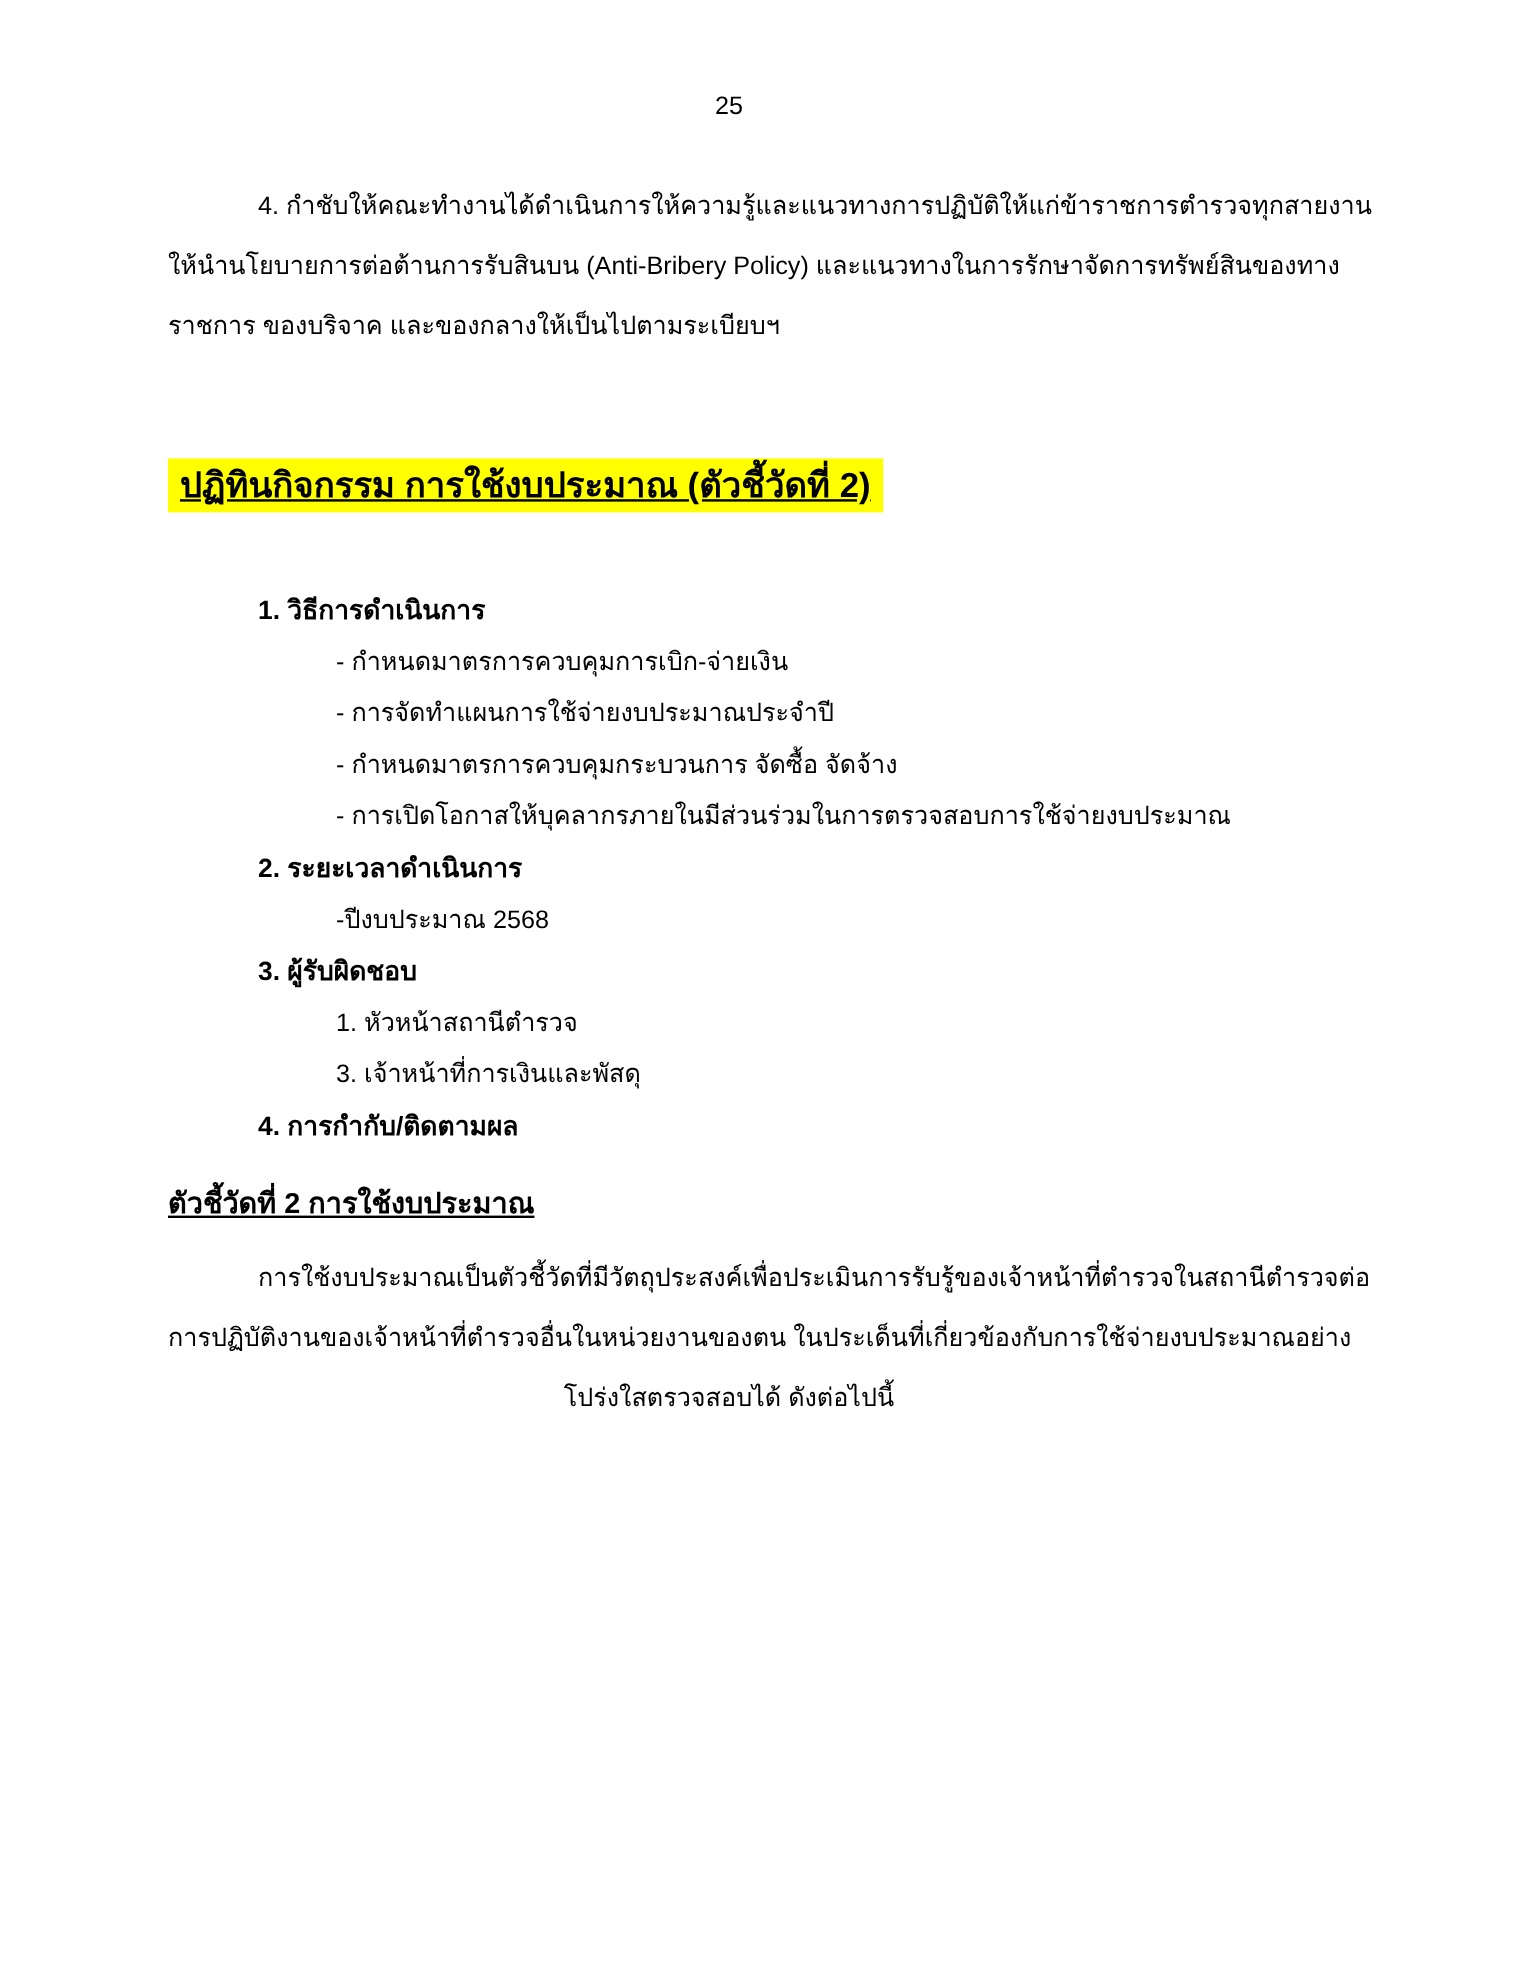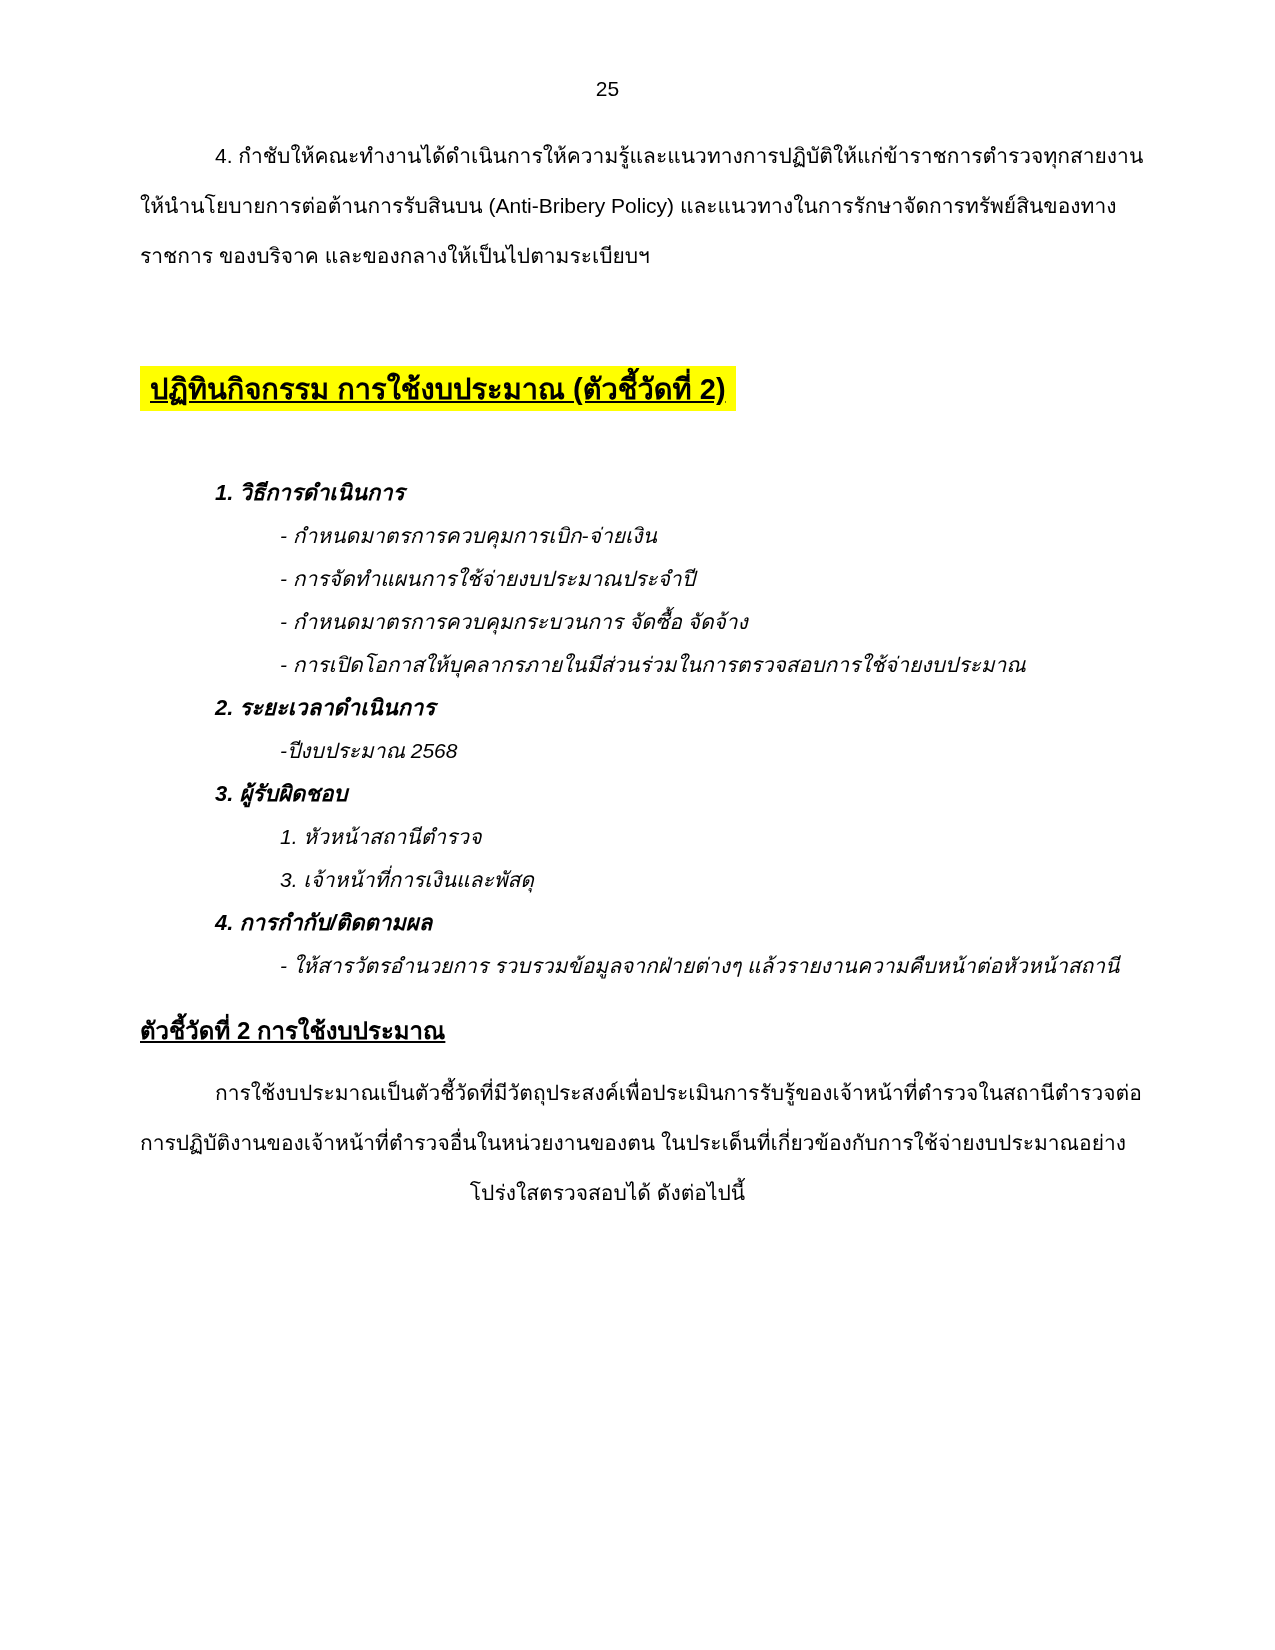--- a/index.html
+++ b/index.html
@@ -17,21 +17,21 @@
     overflow: hidden;
   }
   .content {
     padding: 75px 200px 0 140px; 
     font-size: 21px;
     line-height: 1.35;
   }
   .page-number {
     text-align: center;
     font-size: 21px;
-    margin-bottom: 28px;
+    margin-bottom: 44px;
   }
   .para .line {
     line-height: 50px;
     white-space: nowrap;
   }
   .indent-first { padding-left: 75px; }
 
   .calendar-title-wrap {
     text-align: left;
     margin-top: 85px;
@@ -39,21 +39,21 @@
   }
   .calendar-title {
     display: inline-block;
     background: #ffff00;
     font-weight: bold;
     font-size: 29px;
     text-decoration: underline;
     padding: 4px 10px 2px 10px;
   }
 
-  .sections { margin-top: 10px; font-style: italic; }
+  .sections { margin-top: 10px; }
   .section-heading {
     font-weight: bold;
     font-size: 22px;
     padding-left: 75px;
     line-height: 43px;
     white-space: nowrap;
   }
   .list-item {
     padding-left: 140px;
     line-height: 43px;
@@ -113,21 +113,20 @@
       </div>
 
       <div>
         <div class="section-heading">3. ผู้รับผิดชอบ</div>
         <div class="list-item">1. หัวหน้าสถานีตำรวจ</div>
         <div class="list-item">3. เจ้าหน้าที่การเงินและพัสดุ</div>
       </div>
 
       <div>
         <div class="section-heading">4. การกำกับ/ติดตามผล</div>
-        <div class="list-item">- ให้สารวัตรอำนวยการ รวบรวมข้อมูลจากฝ่ายต่างๆ แล้วรายงานความคืบหน้าต่อหัวหน้าสถานี</div>
       </div>
 
     </div>
 
     <div class="indicator-heading">ตัวชี้วัดที่ 2 การใช้งบประมาณ</div>
 
     <div class="para closing">
       <div class="line indent-first">การใช้งบประมาณเป็นตัวชี้วัดที่มีวัตถุประสงค์เพื่อประเมินการรับรู้ของเจ้าหน้าที่ตำรวจในสถานีตำรวจต่อ</div>
       <div class="line">การปฏิบัติงานของเจ้าหน้าที่ตำรวจอื่นในหน่วยงานของตน ในประเด็นที่เกี่ยวข้องกับการใช้จ่ายงบประมาณอย่าง</div>
       <div class="line">โปร่งใสตรวจสอบได้ ดังต่อไปนี้</div>

